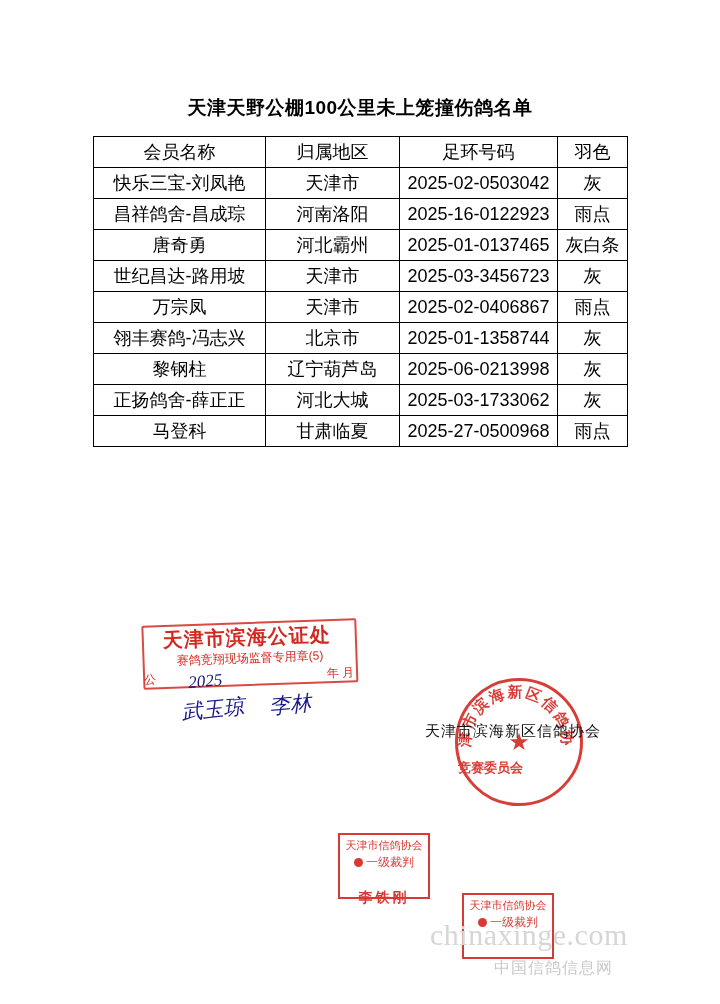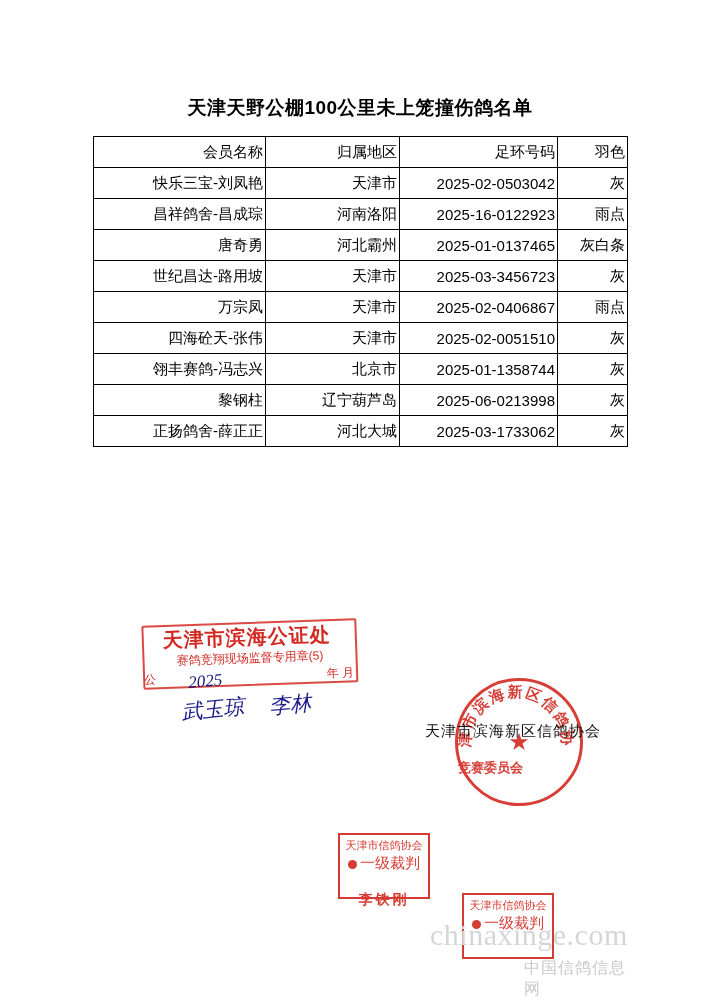--- a/index.html
+++ b/index.html
@@ -35,22 +35,22 @@
     position: absolute;
     top: 136px;
     left: 93px;
     width: 534px;
     border-collapse: collapse;
     table-layout: fixed;
   }
   table.main-table th,
   table.main-table td {
     border: 1.3px solid #000;
-    text-align: right;
-    font-size: 15px;
+    text-align: center;
+    font-size: 18px;
     height: 30px;
     padding: 0 2px;
     color: #000;
     font-weight: 400;
     white-space: nowrap;
     overflow: hidden;
   }
   table.main-table th {
     font-weight: 400;
   }
@@ -186,21 +186,21 @@
     color: #d22a22;
     text-align: center;
     opacity: .92;
   }
   .stamp-judge .t1 {
     font-size: 11px;
     margin-top: 3px;
     letter-spacing: 0px;
   }
   .stamp-judge .t2 {
-    font-size: 15px;
+    font-size: 12px;
     margin-top: 1px;
   }
   .stamp-judge .t3 {
     font-size: 14px;
     font-weight: 700;
     margin-top: 18px;
     letter-spacing: 3px;
   }
   .stamp-judge .dot {
     display: inline-block;
@@ -224,21 +224,21 @@
     position: absolute;
     left: 430px;
     top: 918px;
     font-size: 30px;
     color: #d6d6d6;
     font-family: "Liberation Serif", serif;
     letter-spacing: 0.5px;
   }
   .wm-sub {
     position: absolute;
-    left: 524px;
+    left: 494px;
     top: 958px;
     font-size: 16px;
     color: #c9c9c9;
     letter-spacing: 1px;
   }
 </style>
 </head>
 <body>
 
 <div class="page">
@@ -285,42 +285,42 @@
         <td>2025-03-3456723</td>
         <td>灰</td>
       </tr>
       <tr>
         <td>万宗凤</td>
         <td>天津市</td>
         <td>2025-02-0406867</td>
         <td>雨点</td>
       </tr>
       <tr>
-        <td>四海砼天-张伟</td>
-        <td>天津市</td>
-        <td>2025-02-0051510</td>
-        <td>灰</td>
-      </tr>
-      <tr>
         <td>翎丰赛鸽-冯志兴</td>
         <td>北京市</td>
         <td>2025-01-1358744</td>
         <td>灰</td>
       </tr>
       <tr>
         <td>黎钢柱</td>
         <td>辽宁葫芦岛</td>
         <td>2025-06-0213998</td>
         <td>灰</td>
       </tr>
       <tr>
         <td>正扬鸽舍-薛正正</td>
         <td>河北大城</td>
         <td>2025-03-1733062</td>
         <td>灰</td>
+      </tr>
+      <tr>
+        <td>马登科</td>
+        <td>甘肃临夏</td>
+        <td>2025-27-0500968</td>
+        <td>雨点</td>
       </tr>
     </tbody>
   </table>
 
   <div class="stamp stamp-notary">
     <div class="frame"></div>
     <div class="line1">天津市滨海公证处</div>
     <div class="line2">赛鸽竞翔现场监督专用章(5)</div>
     <div class="line3">
       <span>公</span>

